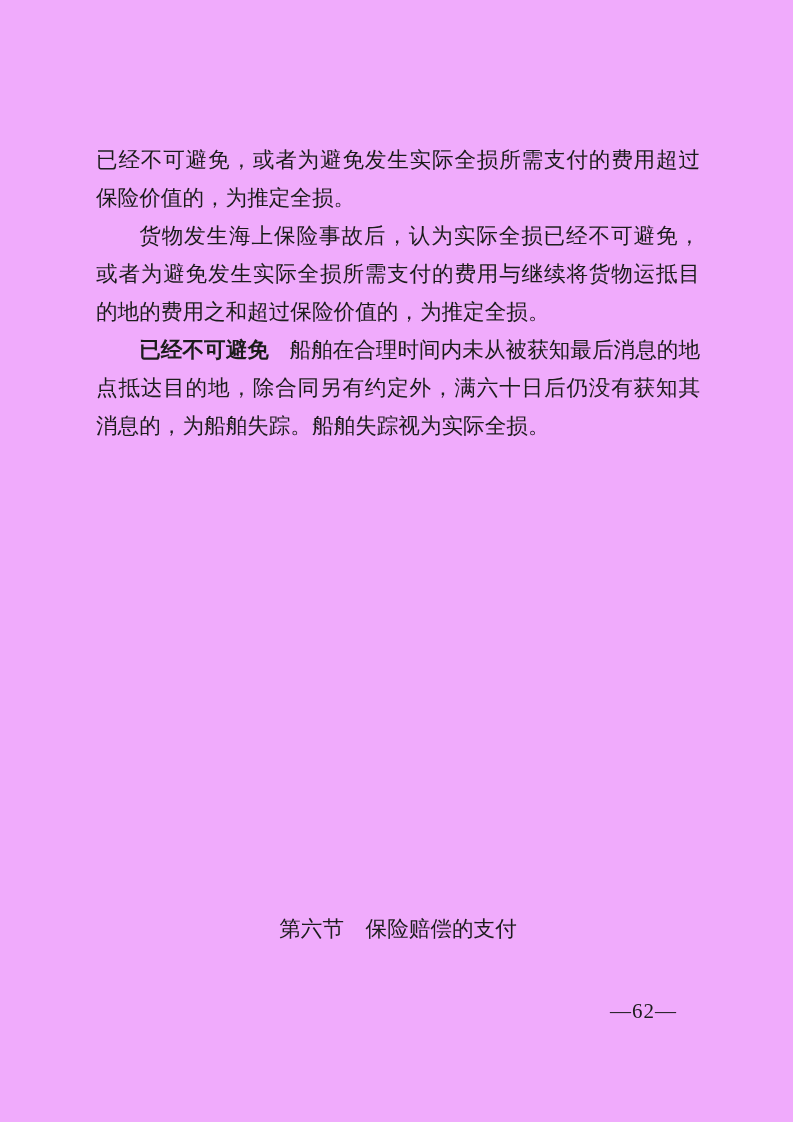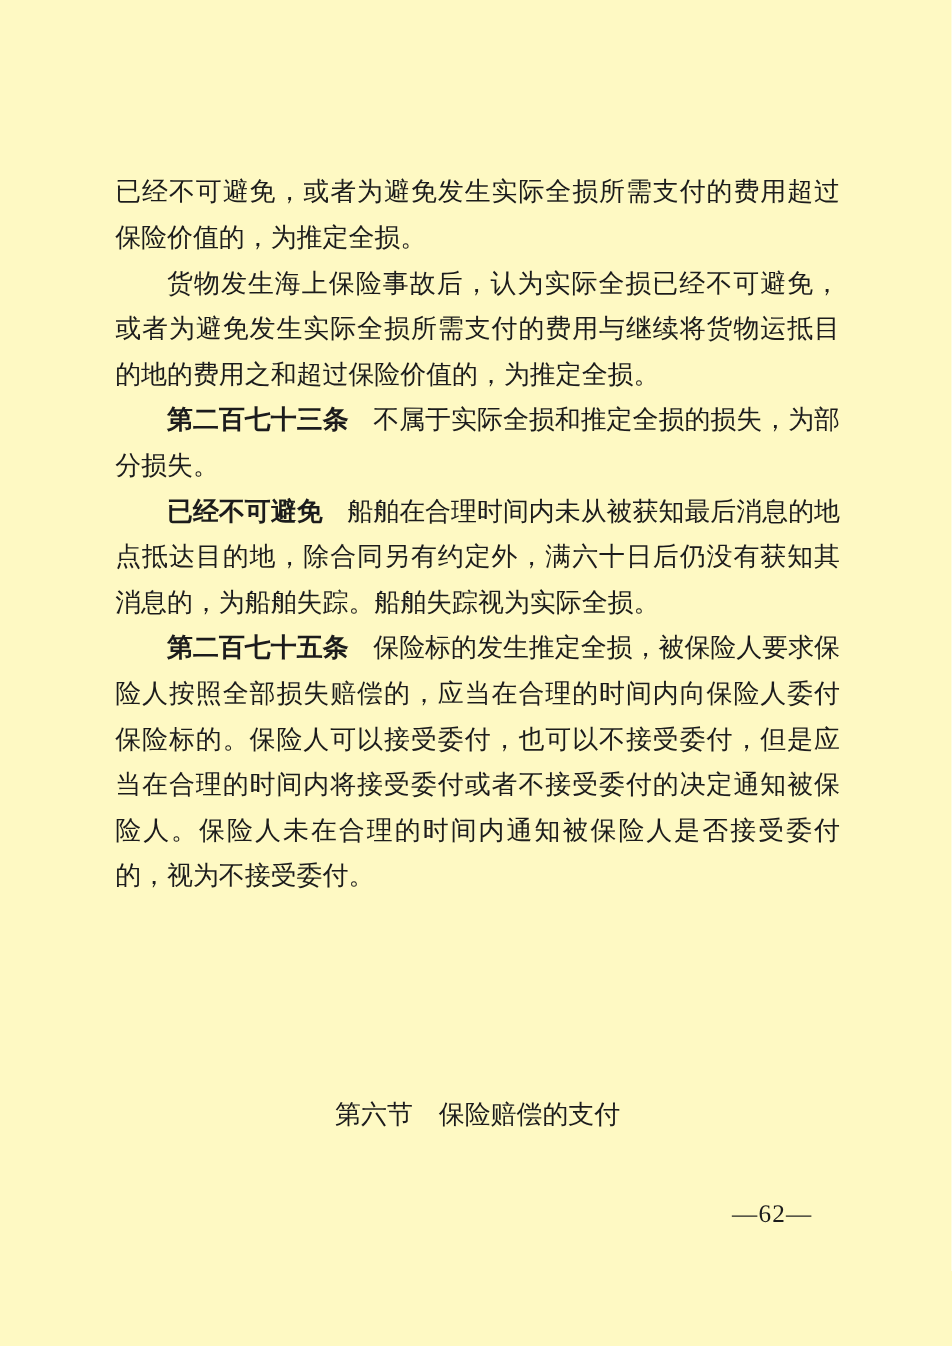--- a/index.html
+++ b/index.html
@@ -55,33 +55,31 @@
     top: 999px;
     right: 116px;
     font-size: 21px;
     letter-spacing: 1px;
     line-height: 24px;
   }
 </style>
 </head>
 <body>
 
-<div class="page" style="background: #fef9c3; color: rgb(28, 28, 28);">
+<div class="page" style="background: #f0abfc; color: rgb(28, 28, 28);">
 
   <main class="text-block">
 
     <p class="para no-indent"><span>已经不可避免，或者为避免发生实际全损所需支付的费用超过保险价值的，为推定全损。</span></p>
 
     <p class="para"><span>货物发生海上保险事故后，认为实际全损已经不可避免，或者为避免发生实际全损所需支付的费用与继续将货物运抵目的地的费用之和超过保险价值的，为推定全损。</span></p>
 
-    <p class="para"><b class="artnum">第二百七十三条</b><span>不属于实际全损和推定全损的损失，为部分损失。</span></p>
 
     <p class="para"><b class="artnum">已经不可避免</b><span>船舶在合理时间内未从被获知最后消息的地点抵达目的地，除合同另有约定外，满六十日后仍没有获知其消息的，为船舶失踪。船舶失踪视为实际全损。</span></p>
 
-    <p class="para"><b class="artnum">第二百七十五条</b><span>保险标的发生推定全损，被保险人要求保险人按照全部损失赔偿的，应当在合理的时间内向保险人委付保险标的。保险人可以接受委付，也可以不接受委付，但是应当在合理的时间内将接受委付或者不接受委付的决定通知被保险人。保险人未在合理的时间内通知被保险人是否接受委付的，视为不接受委付。</span></p>
 
 
 
   </main>
 
   <h2 class="section-heading">第六节　保险赔偿的支付</h2>
 
   <div class="page-number">—62—</div>
 
 </div>

